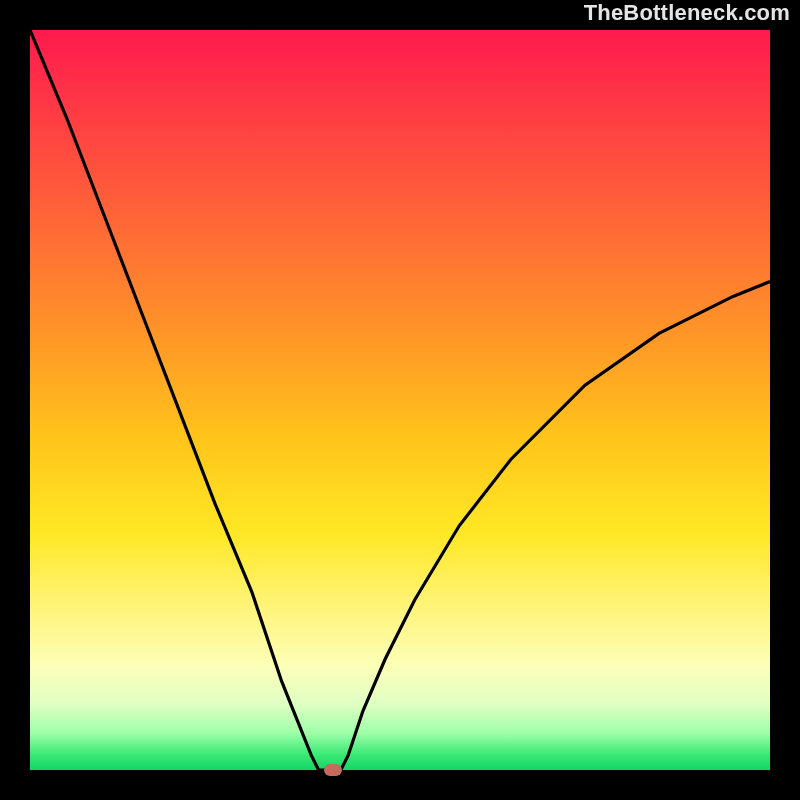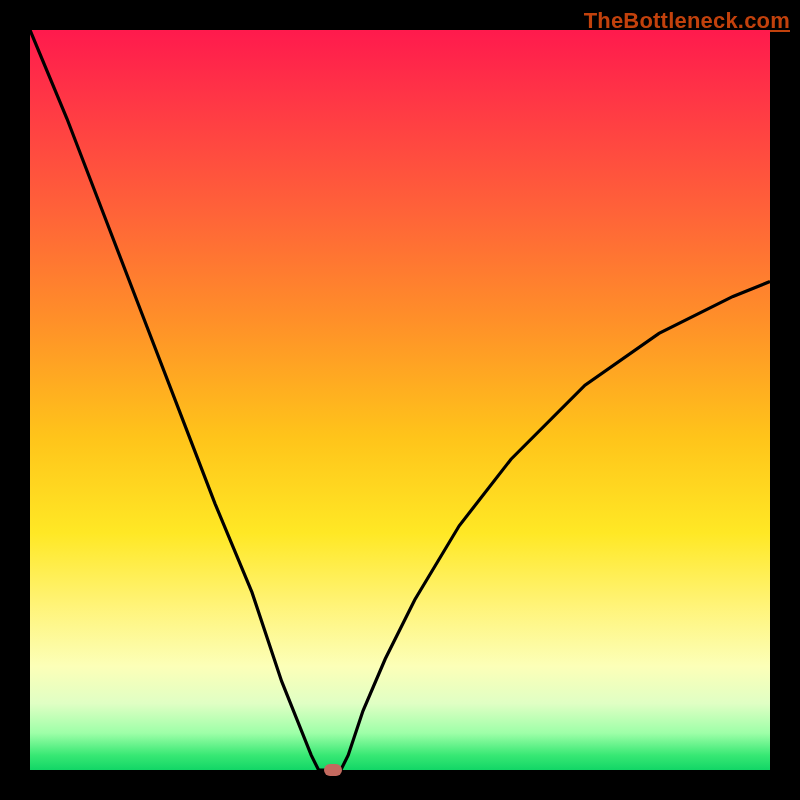--- a/index.html
+++ b/index.html
@@ -12,28 +12,27 @@
     overflow: hidden;
   }
   .frame {
     position: relative;
     width: 800px;
     height: 800px;
     background: #000;
   }
   .watermark {
     position: absolute;
-    top: 8px;
+    top: 0;
     right: 10px;
-    color: #c2410c;
+    color: #e5e5e5;
     font-size: 22px;
     font-weight: 600;
     letter-spacing: 0.2px;
     user-select: none;
-    text-decoration: underline;
   }
   .plot-area {
     position: absolute;
     left: 30px;
     top: 30px;
     width: 740px;
     height: 740px;
     background: linear-gradient(to bottom,
       #ff1a4d 0%,
       #ff3845 10%,

